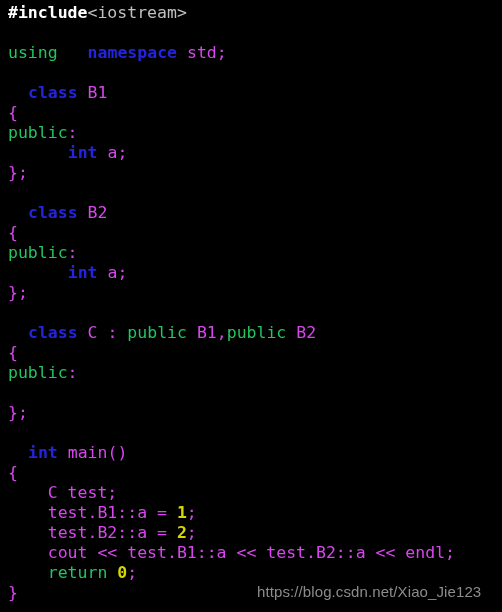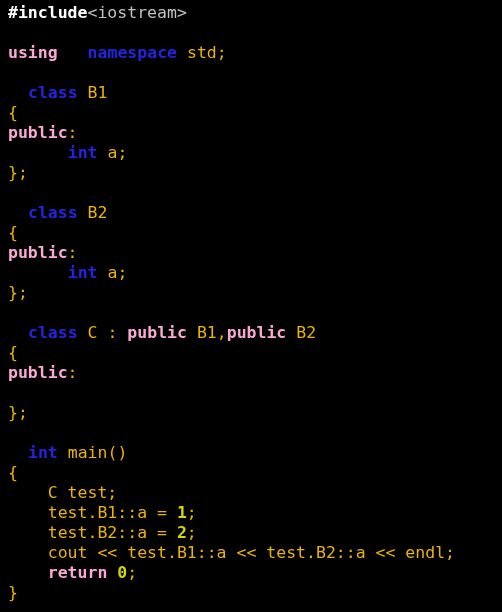--- a/index.html
+++ b/index.html
@@ -32,35 +32,36 @@
     letter-spacing: 0px;
   }
   .code-line {
     height: 20px;
     white-space: pre;
   }
   .tok { white-space: pre; }
   .t-pre    { color: #ffffff; font-weight: bold; }   
   .t-hdr    { color: #c0c0c0; font-weight: normal; } 
   .t-kw     { color: #2424e0; font-weight: bold; margin-left: 20px; }   
-  .t-kw2    { color: #f9a8d4; font-weight: bold; text-align: center; }   
-  .t-id     { color: #eab308; font-weight: normal; text-align: center; } 
+  .t-kw2    { color: #22c55e; font-weight: normal; text-align: center; }   
+  .t-id     { color: #d946ef; font-weight: normal; text-align: center; } 
   .t-num    { color: #d7d700; font-weight: bold; }   
   #watermark {
     position: absolute;
     left: 257px;
     top: 583px;
     font-family: "Liberation Sans", sans-serif;
     font-size: 15px;
     color: #8c8c8c;
     white-space: pre;
     letter-spacing: 0.1px;
   }
 </style>
 </head>
 <body>
 
 <div id="code-editor">
 
   <div id="code-lines"><div class="code-line"><span class="tok t-pre">#include</span><span class="tok t-hdr">&lt;iostream&gt;</span></div><div class="code-line">&nbsp;</div><div class="code-line"><span class="tok t-kw2">using</span><span class="tok t-id"> </span><span class="tok t-kw">namespace</span><span class="tok t-id"> std;</span></div><div class="code-line">&nbsp;</div><div class="code-line"><span class="tok t-kw">class</span><span class="tok t-id"> B1</span></div><div class="code-line"><span class="tok t-id">{</span></div><div class="code-line"><span class="tok t-kw2">public</span><span class="tok t-id">:</span></div><div class="code-line"><span class="tok t-id">    </span><span class="tok t-kw">int</span><span class="tok t-id"> a;</span></div><div class="code-line"><span class="tok t-id">};</span></div><div class="code-line">&nbsp;</div><div class="code-line"><span class="tok t-kw">class</span><span class="tok t-id"> B2</span></div><div class="code-line"><span class="tok t-id">{</span></div><div class="code-line"><span class="tok t-kw2">public</span><span class="tok t-id">:</span></div><div class="code-line"><span class="tok t-id">    </span><span class="tok t-kw">int</span><span class="tok t-id"> a;</span></div><div class="code-line"><span class="tok t-id">};</span></div><div class="code-line">&nbsp;</div><div class="code-line"><span class="tok t-kw">class</span><span class="tok t-id"> C : </span><span class="tok t-kw2">public</span><span class="tok t-id"> B1,</span><span class="tok t-kw2">public</span><span class="tok t-id"> B2</span></div><div class="code-line"><span class="tok t-id">{</span></div><div class="code-line"><span class="tok t-kw2">public</span><span class="tok t-id">:</span></div><div class="code-line">&nbsp;</div><div class="code-line"><span class="tok t-id">};</span></div><div class="code-line">&nbsp;</div><div class="code-line"><span class="tok t-kw">int</span><span class="tok t-id"> main()</span></div><div class="code-line"><span class="tok t-id">{</span></div><div class="code-line"><span class="tok t-id">    C test;</span></div><div class="code-line"><span class="tok t-id">    test.B1::a = </span><span class="tok t-num">1</span><span class="tok t-id">;</span></div><div class="code-line"><span class="tok t-id">    test.B2::a = </span><span class="tok t-num">2</span><span class="tok t-id">;</span></div><div class="code-line"><span class="tok t-id">    cout &lt;&lt; test.B1::a &lt;&lt; test.B2::a &lt;&lt; endl;</span></div><div class="code-line"><span class="tok t-id">    </span><span class="tok t-kw2">return</span><span class="tok t-id"> </span><span class="tok t-num">0</span><span class="tok t-id">;</span></div><div class="code-line"><span class="tok t-id">}</span></div></div>
 
+  <div id="watermark">https://blog.csdn.net/Xiao_Jie123</div>
 
 </div>
 
 </body></html>

